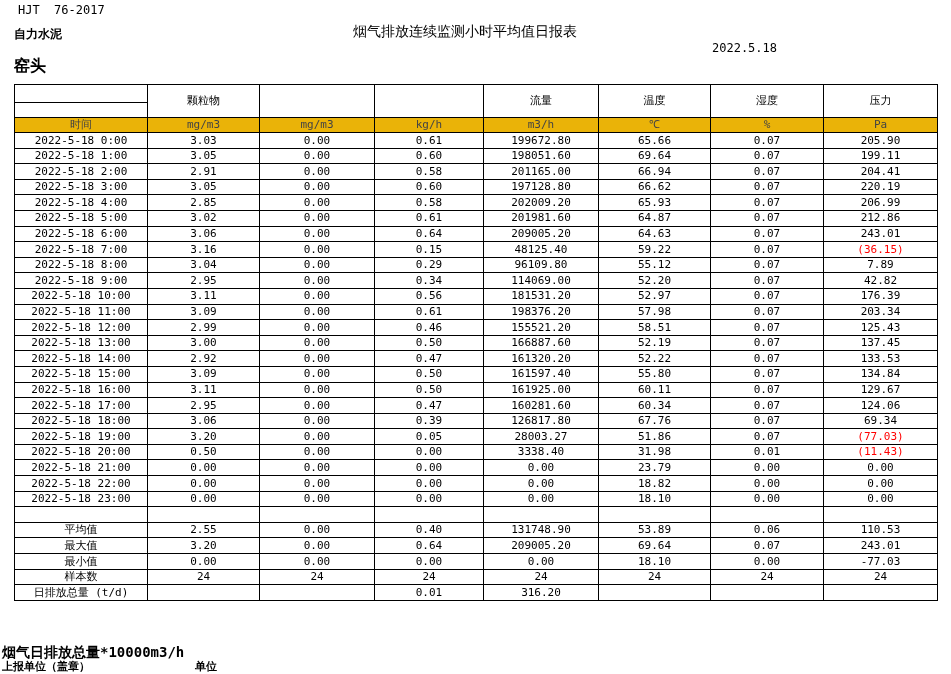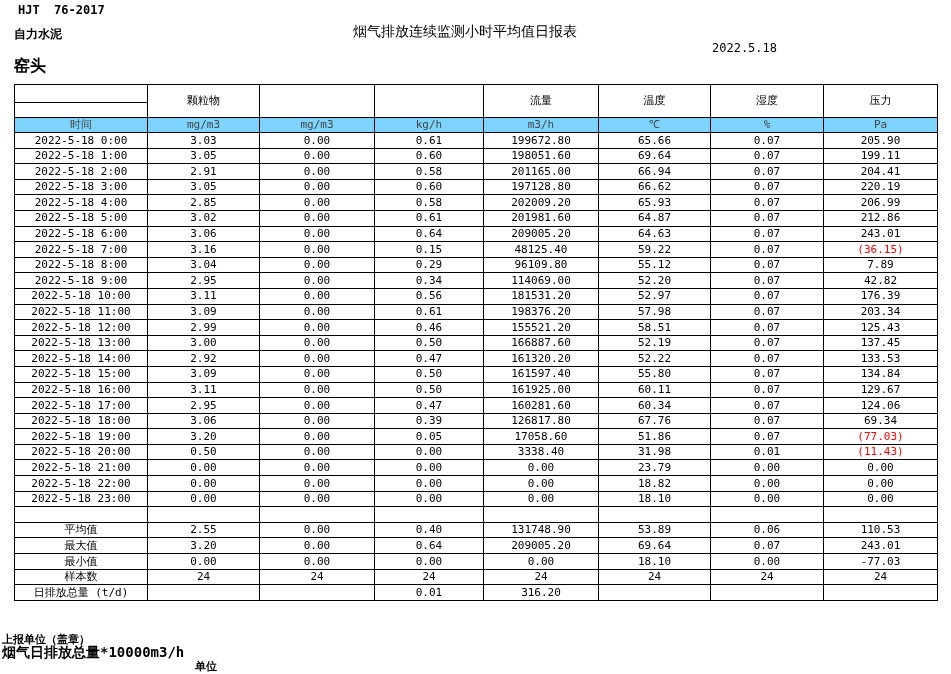--- a/index.html
+++ b/index.html
@@ -3,21 +3,21 @@
 <meta charset="utf-8">
 <style>
   * { margin: 0; padding: 0; box-sizing: border-box; }
   html, body { width: 951px; height: 674px; background: #ffffff; overflow: hidden; }
   body {
     position: relative;
     font-family: "DejaVu Sans Mono", "Liberation Sans", sans-serif;
     color: #000;
   }
   .abs { position: absolute; white-space: pre; }
-  .doc-code   { left: 18px;  top: 3px;  font-size: 12px; font-weight: bold; }
+  .doc-code   { left: 18px;  top: 3px;  font-size: 12px; font-weight: normal; }
   .page-title { left: 353px; top: 23px; font-size: 14px; font-weight: normal; }
   .date       { left: 712px; top: 41px; font-size: 12px; }
   .company    { left: 14px;  top: 26px; font-size: 12px; font-weight: bold; }
   .station    { left: 14px;  top: 56px; font-size: 16px; font-weight: bold; }
 
   table.report {
     position: absolute;
     left: 14px; top: 84px;
     width: 923px;
     border-collapse: collapse;
@@ -29,29 +29,29 @@
     vertical-align: middle;
     font-size: 11px;
     line-height: 1.05;
     padding: 0;
     overflow: hidden;
   }
   tr.h1 td { height: 18px; }
   tr.h2 td { height: 15px; }
   tr.unit td {
     height: 15px;
-    background: #7dd3fc;
+    background: #eab308;
     color: #444444;
     margin-top: 24px;
   }
   tr.data td, tr.sum td, tr.spacer td { height: 15.6px; }
   td.neg { color: #ff0000; }
   tr.sum td.label { }
   .footer-1 { left: 2px;   top: 644px; font-size: 14px; font-weight: bold; }
-  .footer-2 { left: 2px;   top: 632px; font-size: 11px; font-weight: bold; }
+  .footer-2 { left: 2px;   top: 659px; font-size: 11px; font-weight: bold; }
   .footer-3 { left: 195px; top: 659px; font-size: 11px; font-weight: bold; }
 </style>
 </head>
 <body>
 
 <div class="abs doc-code">HJT  76-2017</div>
 <div class="abs page-title">烟气排放连续监测小时平均值日报表</div>
 <div class="abs date">2022.5.18</div>
 <div class="abs company">自力水泥</div>
 <div class="abs station">窑头</div>
@@ -281,21 +281,21 @@
         <td>126817.80</td>
         <td>67.76</td>
         <td>0.07</td>
         <td>69.34</td>
       </tr>
       <tr class="data">
         <td class="label">2022-5-18 19:00</td>
         <td>3.20</td>
         <td>0.00</td>
         <td>0.05</td>
-        <td>17058.60</td>
+        <td>28003.27</td>
         <td>51.86</td>
         <td>0.07</td>
         <td class="neg">(77.03)</td>
       </tr>
       <tr class="data">
         <td class="label">2022-5-18 20:00</td>
         <td>0.50</td>
         <td>0.00</td>
         <td>0.00</td>
         <td>3338.40</td>

